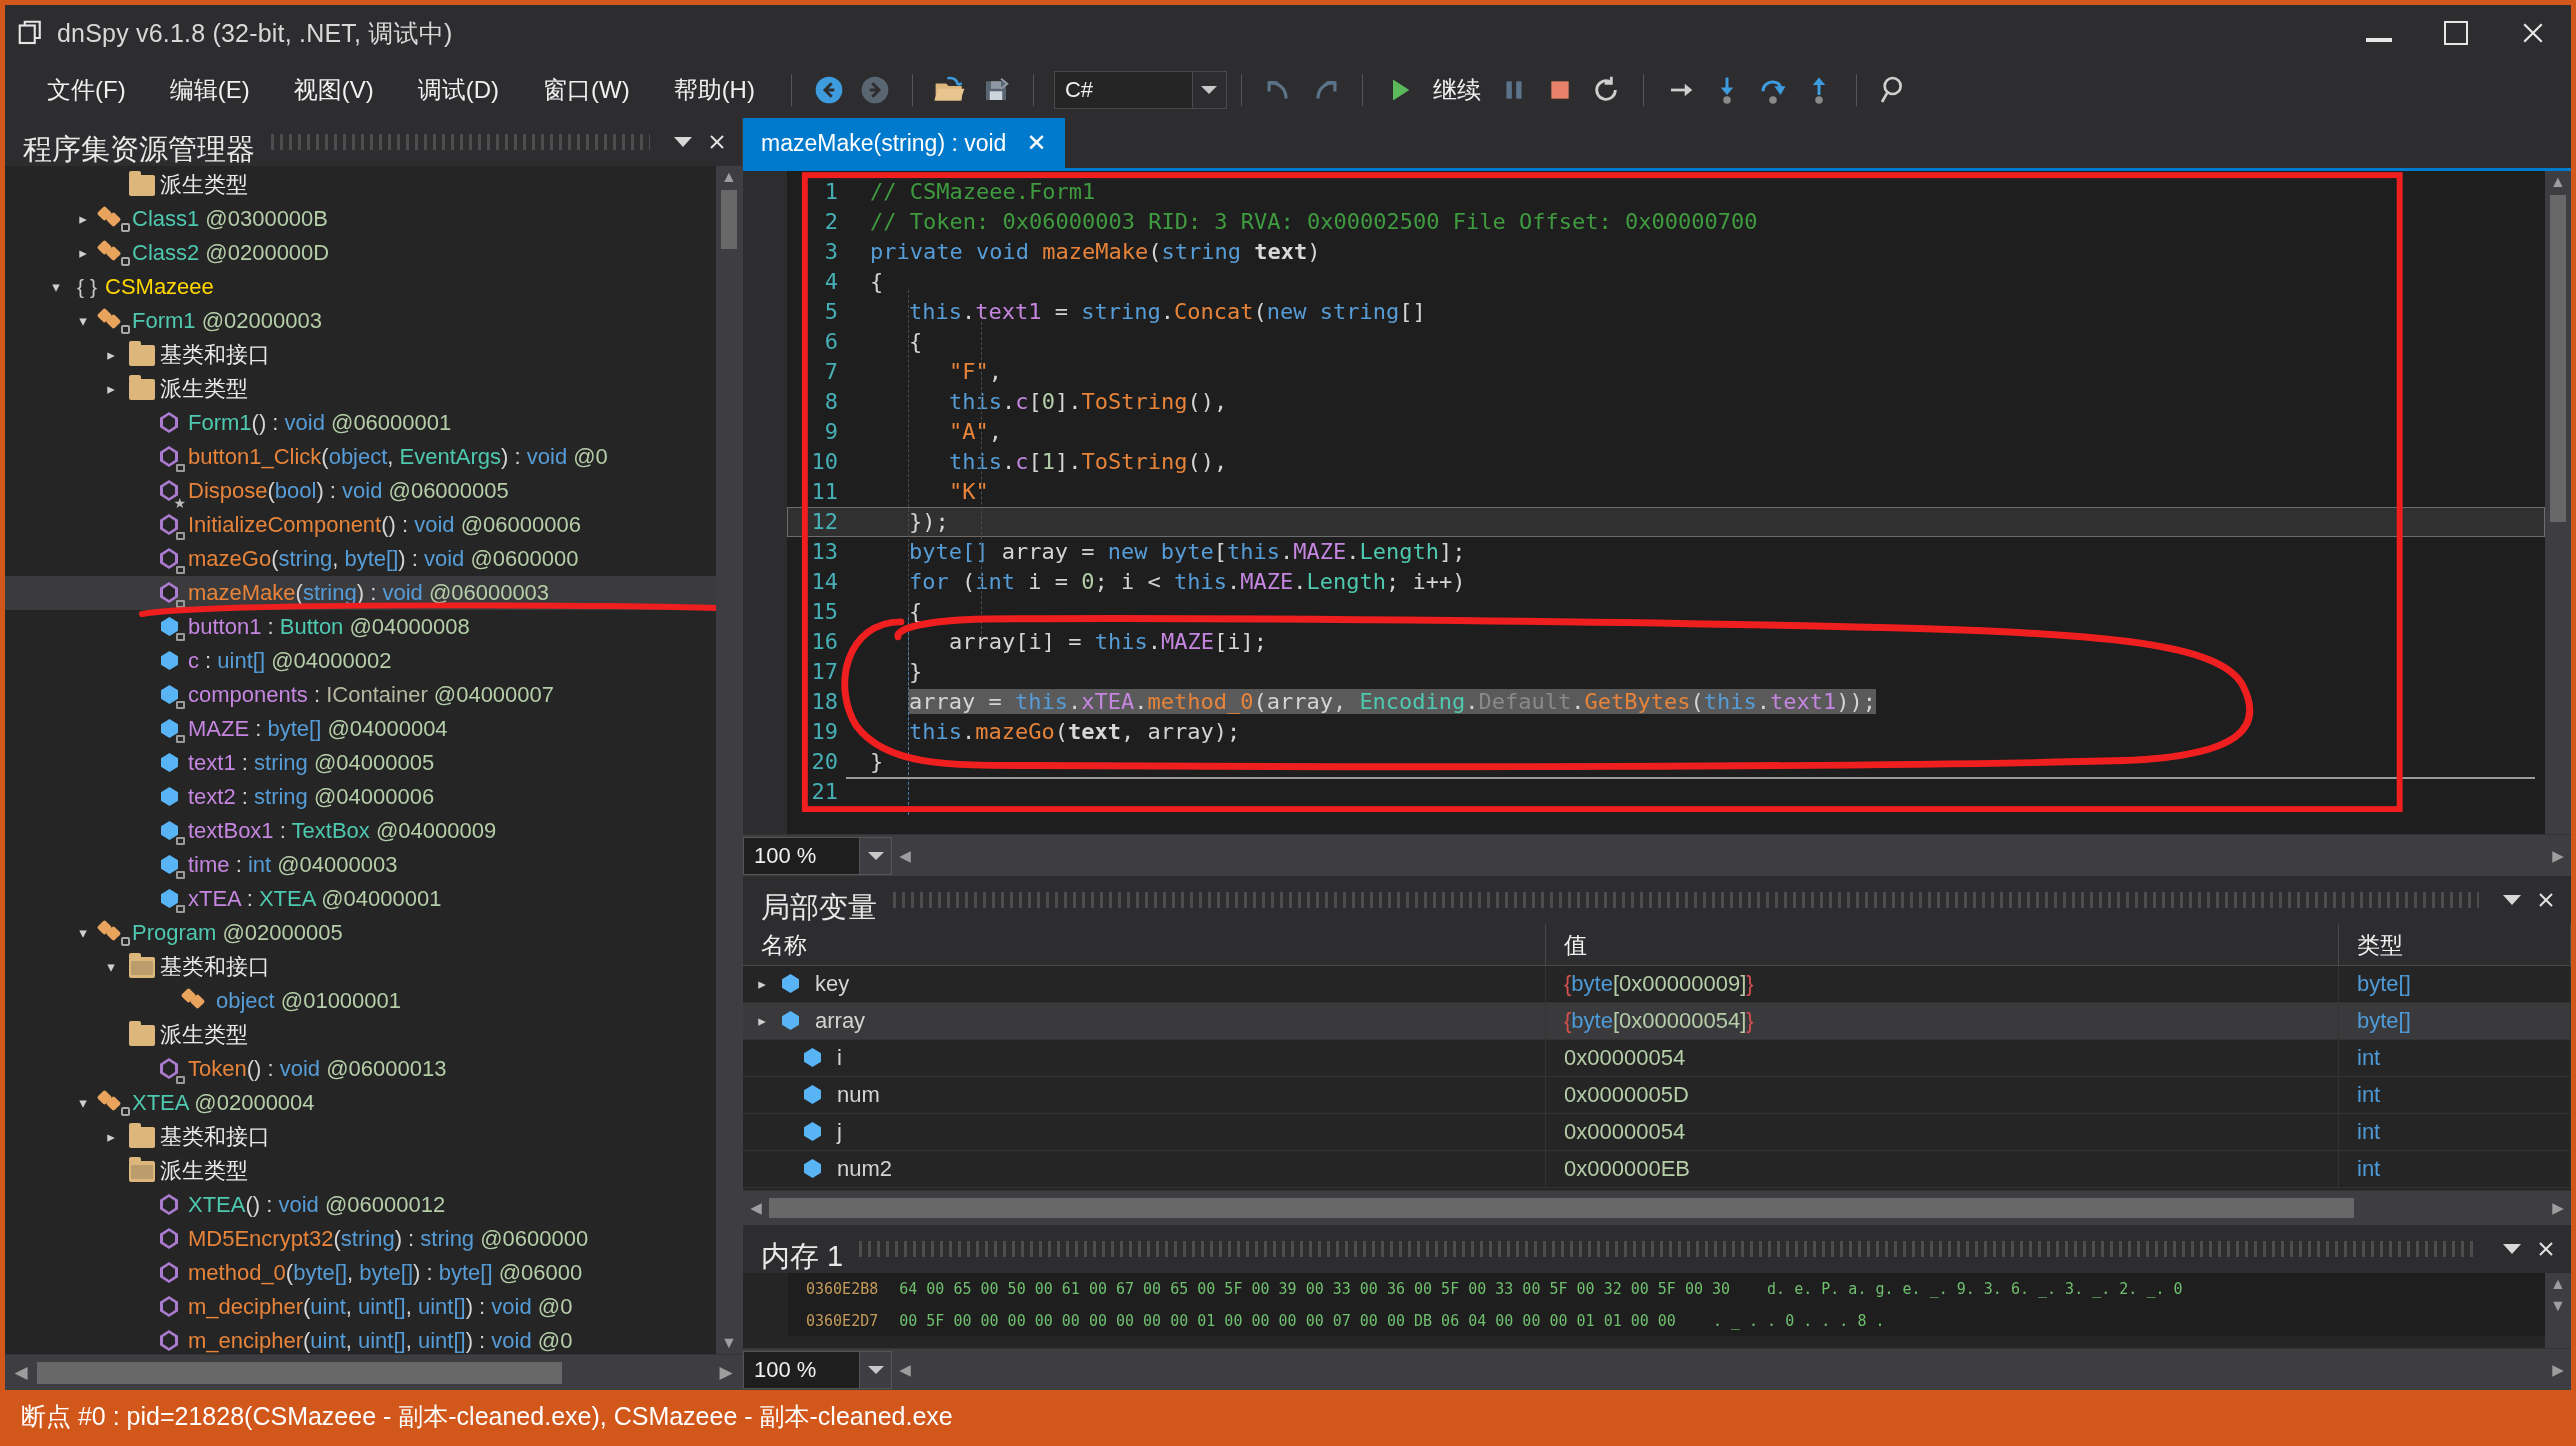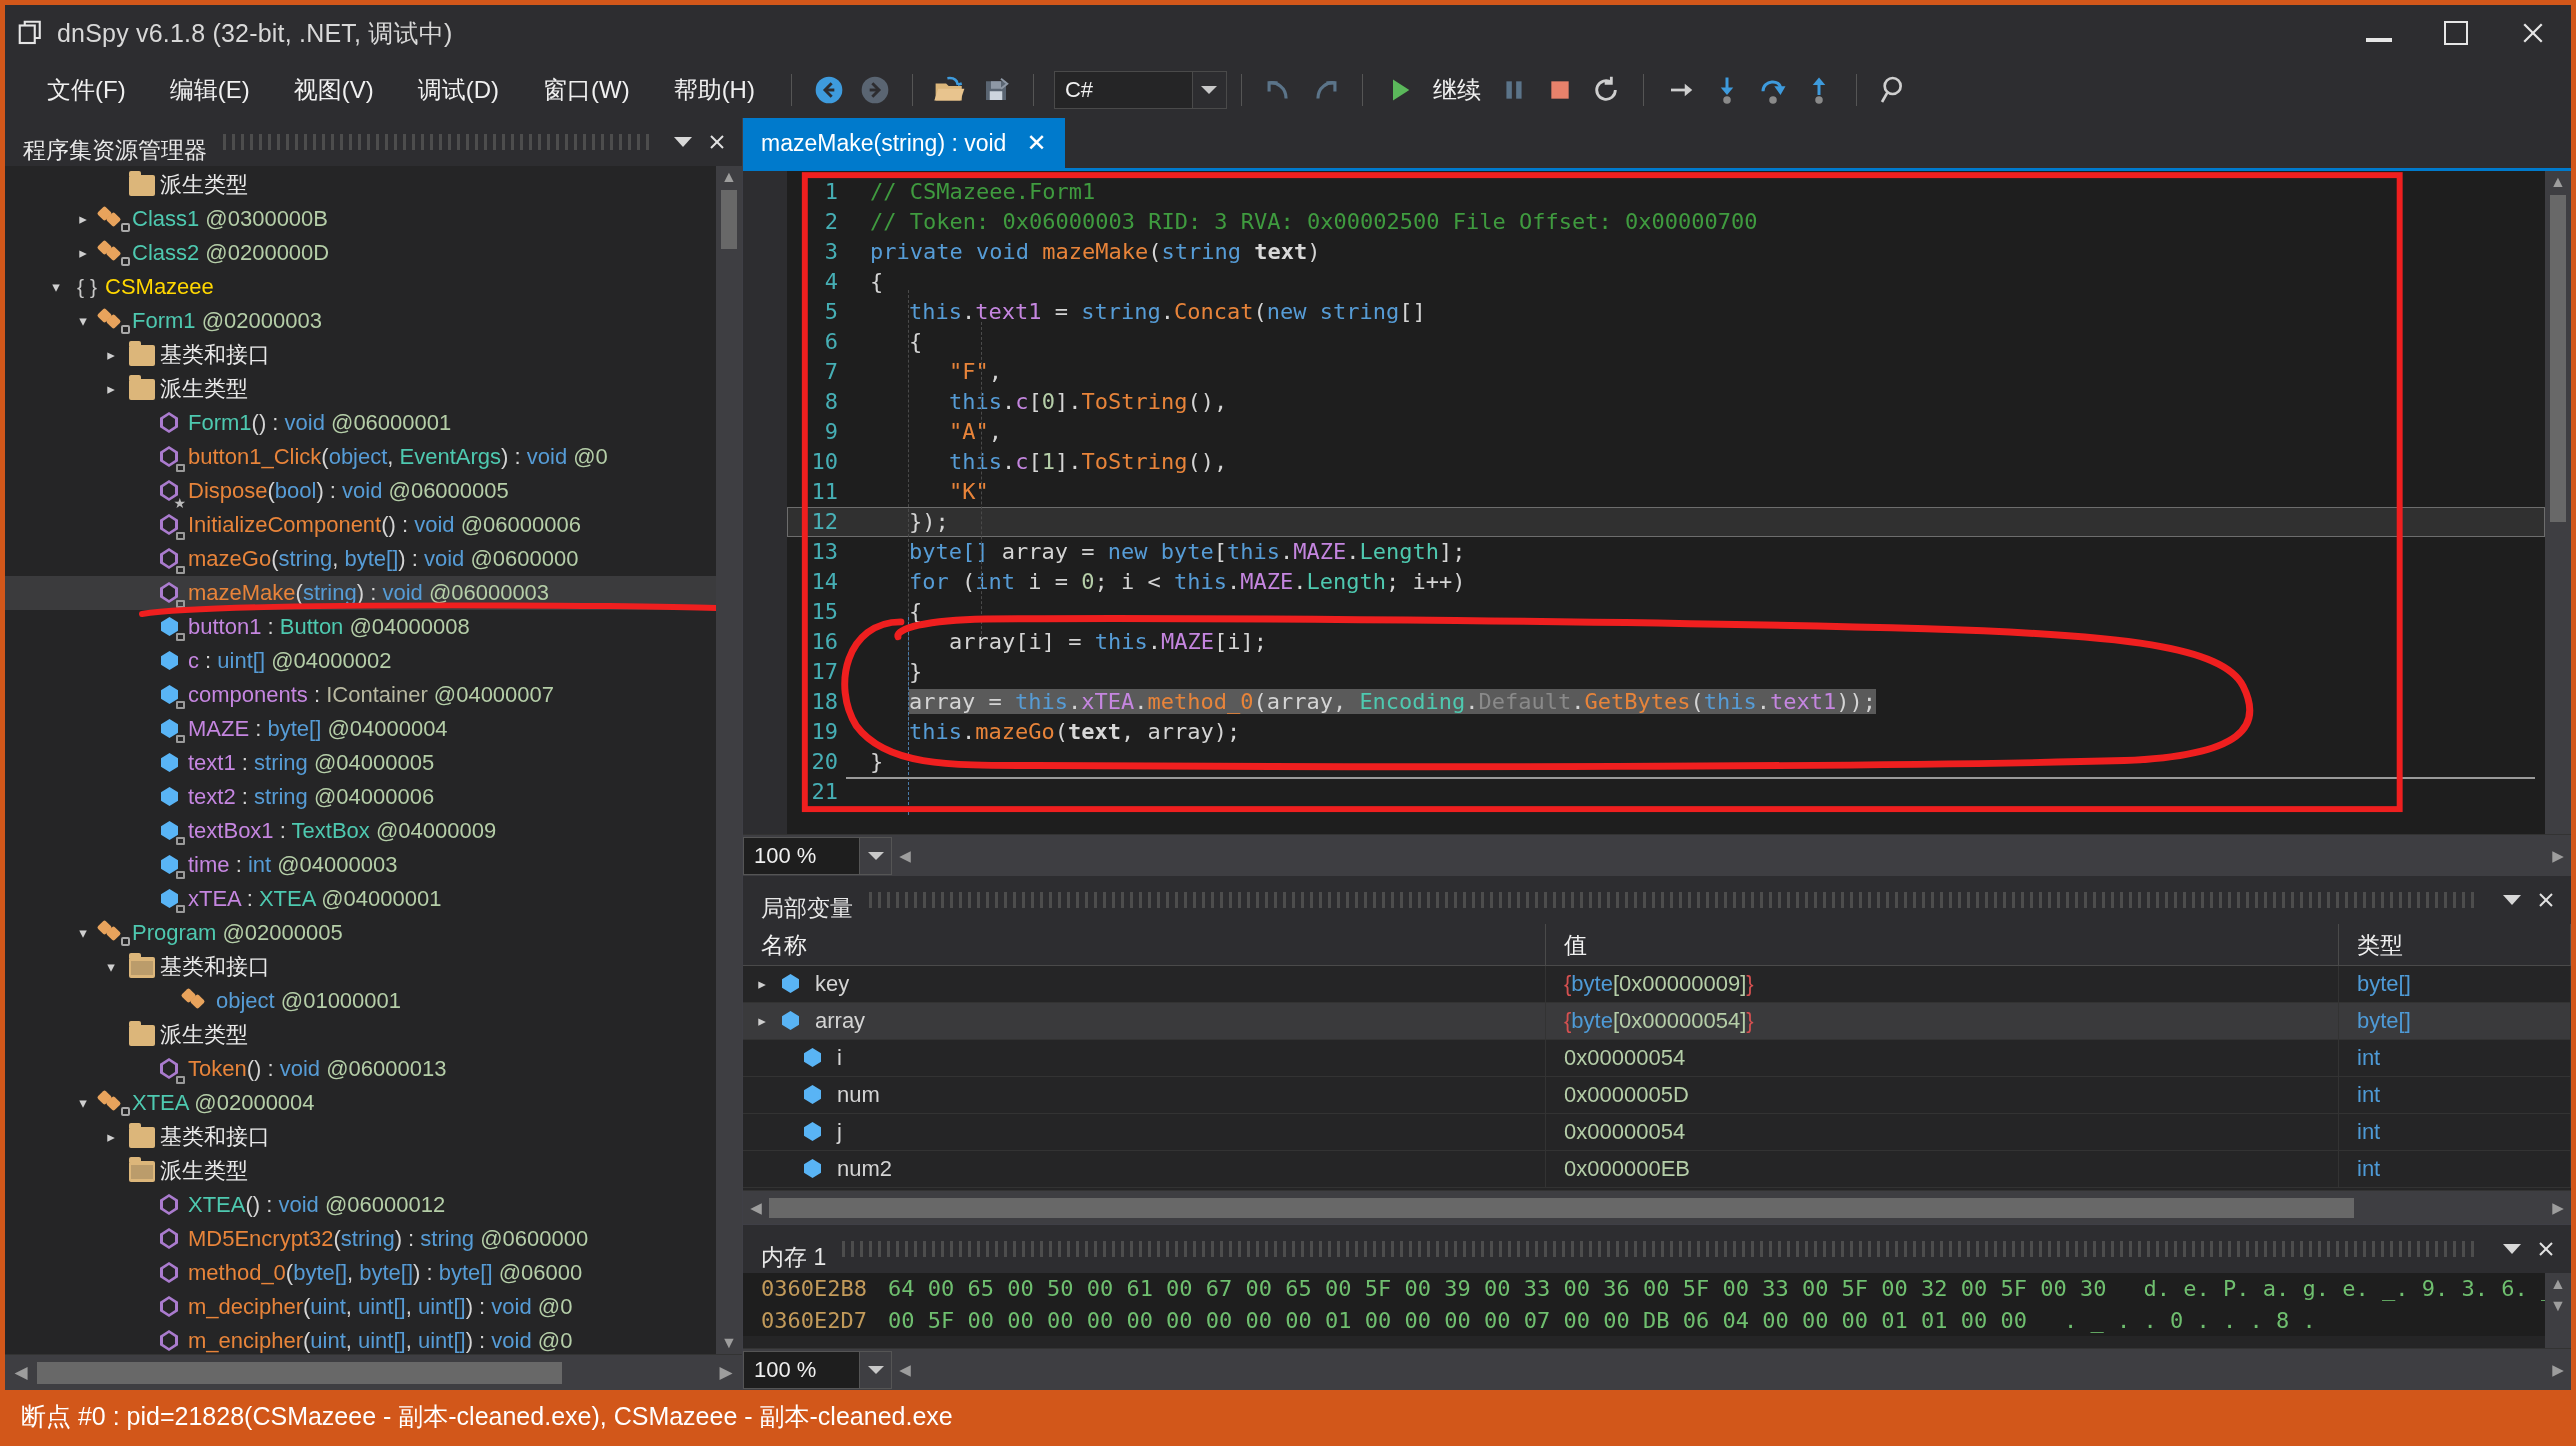--- a/index.html
+++ b/index.html
@@ -61,21 +61,21 @@
 
   
   .leftpane {
     width:738px; flex:0 0 738px; background:#252526;
     display:flex; flex-direction:column; border-right:1px solid #3f3f46;
   }
   .pane-header {
     height:48px; flex:0 0 48px; display:flex; align-items:center;
     background:#2d2d30; padding:0 8px 0 18px;
   }
-  .pane-title { font-size:23px; color:#e8e8e8; white-space:nowrap;margin-top:16px; }
+  .pane-title { font-size:29px; color:#e8e8e8; white-space:nowrap;margin-top:16px; }
   .dotfill {
     flex:1; height:16px; margin:0 16px;
     background-image:
       repeating-linear-gradient(to right, #555 0 3px, transparent 3px 9px),
       repeating-linear-gradient(to bottom, transparent 0 4px, #00000000 4px 8px);
     background-size:9px 4px;
     background-repeat:repeat;
     opacity:.8;
   }
   .hdr-btn { width:34px; height:36px; display:flex; align-items:center; justify-content:center; color:#dcdcdc; font-size:20px;}
@@ -201,22 +201,22 @@
   .grow.sel { background:#3a3a3c; }
   .gc { height:37px; display:flex; align-items:center; border-right:1px solid #333; overflow:hidden; white-space:nowrap;}
   .gexp{width:30px;flex:0 0 30px;text-align:center;color:#cfcfcf;font-size:15px;}
   .v-red{color:#d45050;} .v-blue{color:#4e9ad6;} .v-green{color:#b5cea8;} .v-type{color:#4e9ad6;}
 
   .locals-hscroll{height:34px;flex:0 0 34px;background:#3e3e42;display:flex;align-items:center;border-top:1px solid #333;}
 
   
   .memory { flex:0 0 166px; display:flex; flex-direction:column; background:#252526; border-top:1px solid #3f3f46;}
   .hex {
-    font-family:"DejaVu Sans Mono", monospace; font-size:22px; line-height:32px;
-    display:flex; background:#1e1e1e; overflow:hidden; height:63px;
+    font-family:"DejaVu Sans Mono", monospace; font-size:15px; line-height:32px;
+    display:flex; background:#1e1e1e; overflow:hidden; height:63px;margin-left:45px;
   }
   .hexcol{padding-left:18px;}
   .hex-addr{color:#c29a5a;}
   .hex-byte{color:#6fbf6f;}
   .hex-ascii{color:#6fbf6f;}
   .hexsep{width:1px;background:#888;margin:0 10px;}
 
   
   .statusbar {
     height:52px; flex:0 0 52px; background:#d2571a; display:flex; align-items:center;

